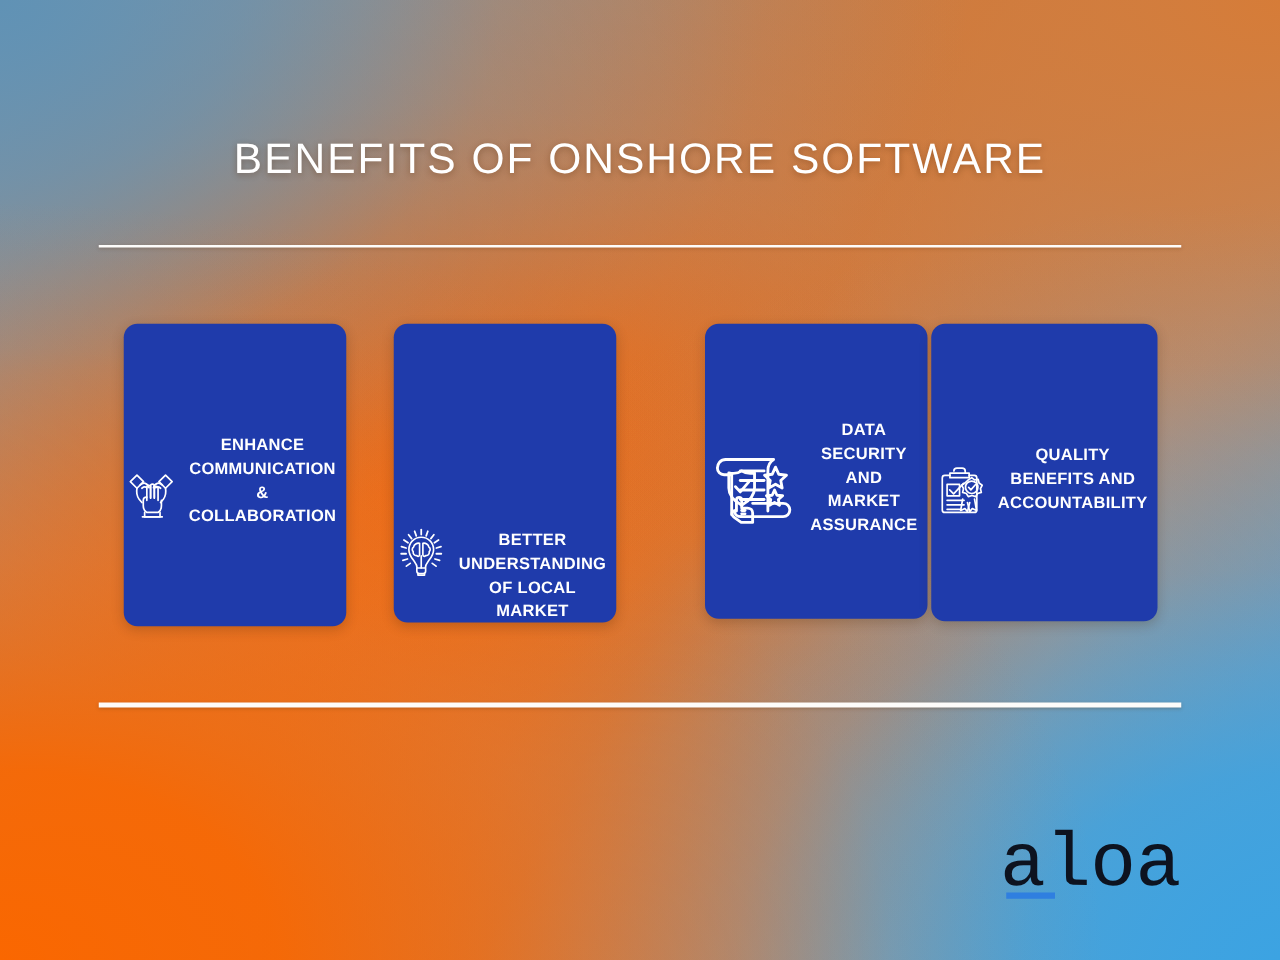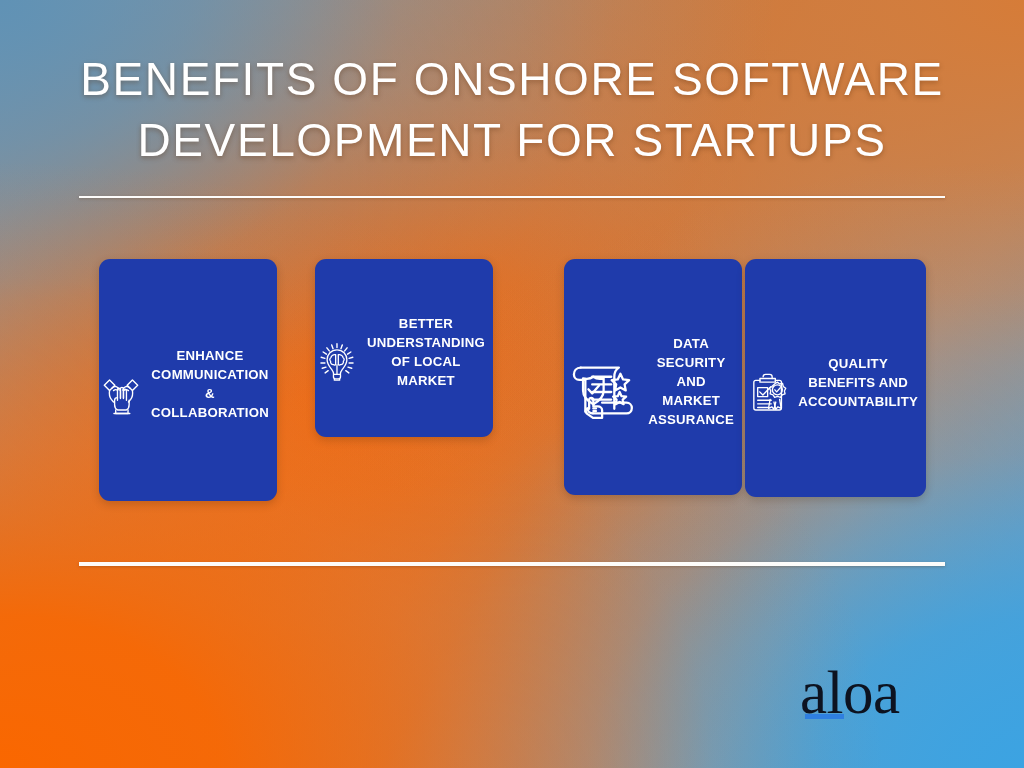--- a/index.html
+++ b/index.html
@@ -24,27 +24,28 @@
   }
 
   #content { position:absolute; inset:0; }
 
   
   .title-block {
     position:absolute; left:0; right:0; top:49px;
     text-align:center;
   }
   .title-line {
-    font-size:46px;
+    font-size:34px;
     font-weight:400;
     letter-spacing:1.6px;
     color:#ffffff;
     line-height:61px;
     text-shadow:0 2px 5px rgba(90,45,10,0.38);
     white-space:nowrap;
+    margin-top:48px;
   }
 
   
   .rule {
     position:absolute;
     background:#fdfcfa;
     box-shadow:0 1px 3px rgba(90,45,10,0.28);
   }
   #rule-top    { left:79px; right:79px; top:196px; height:2px; }
   #rule-bottom { left:79px; right:79px; top:562px; height:4px; }
@@ -76,32 +77,32 @@
     text-align:center;
     color:#ffffff;
     font-size:13.2px;
     font-weight:bold;
     letter-spacing:0.25px;
     line-height:19px;
   }
 
   
   #card-1 { left:0px;   width:178px; height:242px; }
-  #card-2 { left:216px; width:178px; height:178px; }
+  #card-2 { left:216px; width:178px; height:239px;align-items:flex-end; }
   #card-3 { left:431px; width:178px; height:236px;margin-left:34px; }
   #card-4 { left:646px; width:181px; height:238px;justify-content:center; }
 
   
   #logo {
     position:absolute;
     left:800px; top:662px;
     width:140px; height:62px;
   }
   #logo-text {
-    font-family:Liberation Serif, serif;
+    font-family:Liberation Mono, monospace;
     font-size:61px;
     font-weight:300;
     letter-spacing:-0.5px;
     color:#0d1320;
     line-height:62px;
   }
   #logo-underline {
     position:absolute;
     left:5px; bottom:5px;
     width:39px; height:5px;
@@ -110,21 +111,20 @@
 </style>
 </head>
 <body>
 
 <div id="bg-layer"></div>
 
 <div id="content">
 
   <div class="title-block">
     <div class="title-line">BENEFITS OF ONSHORE SOFTWARE</div>
-    <div class="title-line">DEVELOPMENT FOR STARTUPS</div>
   </div>
 
   <div class="rule" id="rule-top"></div>
   <div class="rule" id="rule-bottom"></div>
 
   <div id="cards">
 
     <div class="card" id="card-1">
       <div class="card-icon">
         <svg viewBox="0 0 100 100" fill="none" stroke="#ffffff" stroke-width="3.1" stroke-linecap="round" stroke-linejoin="round">

